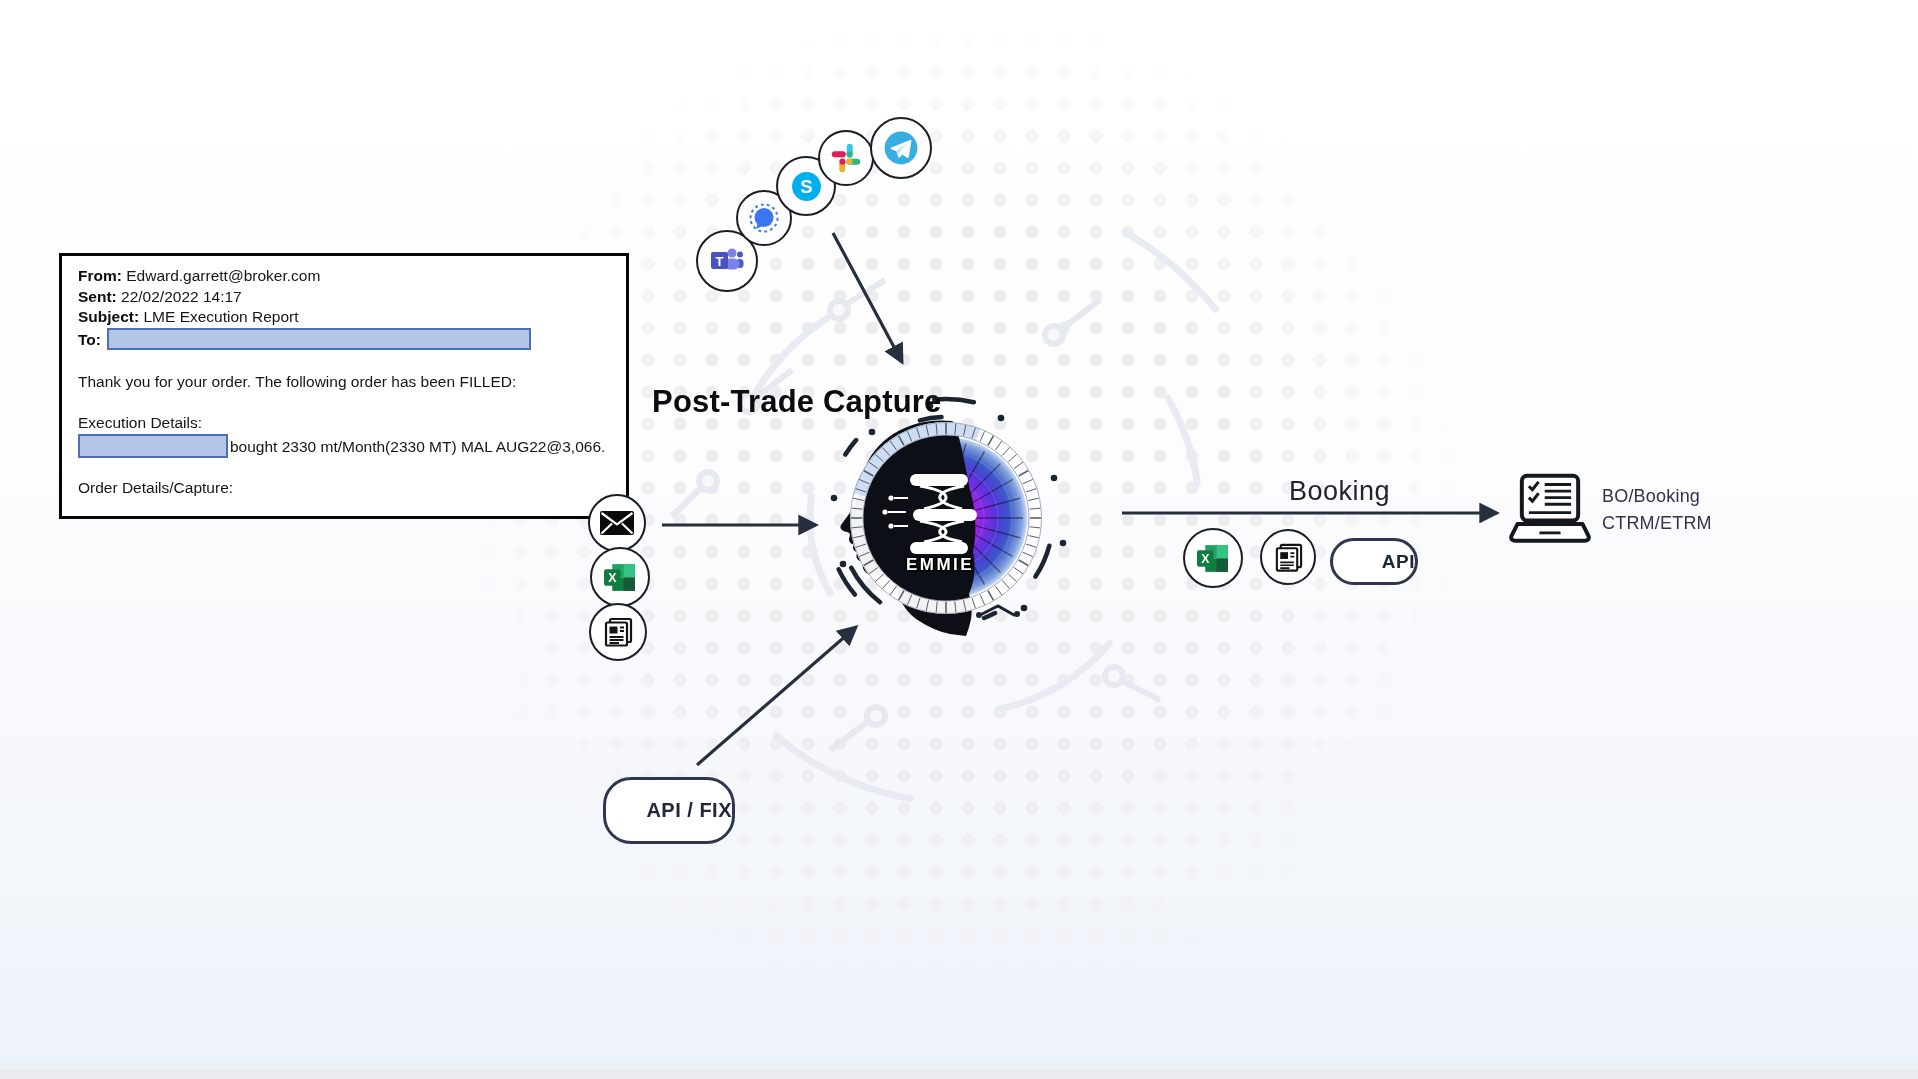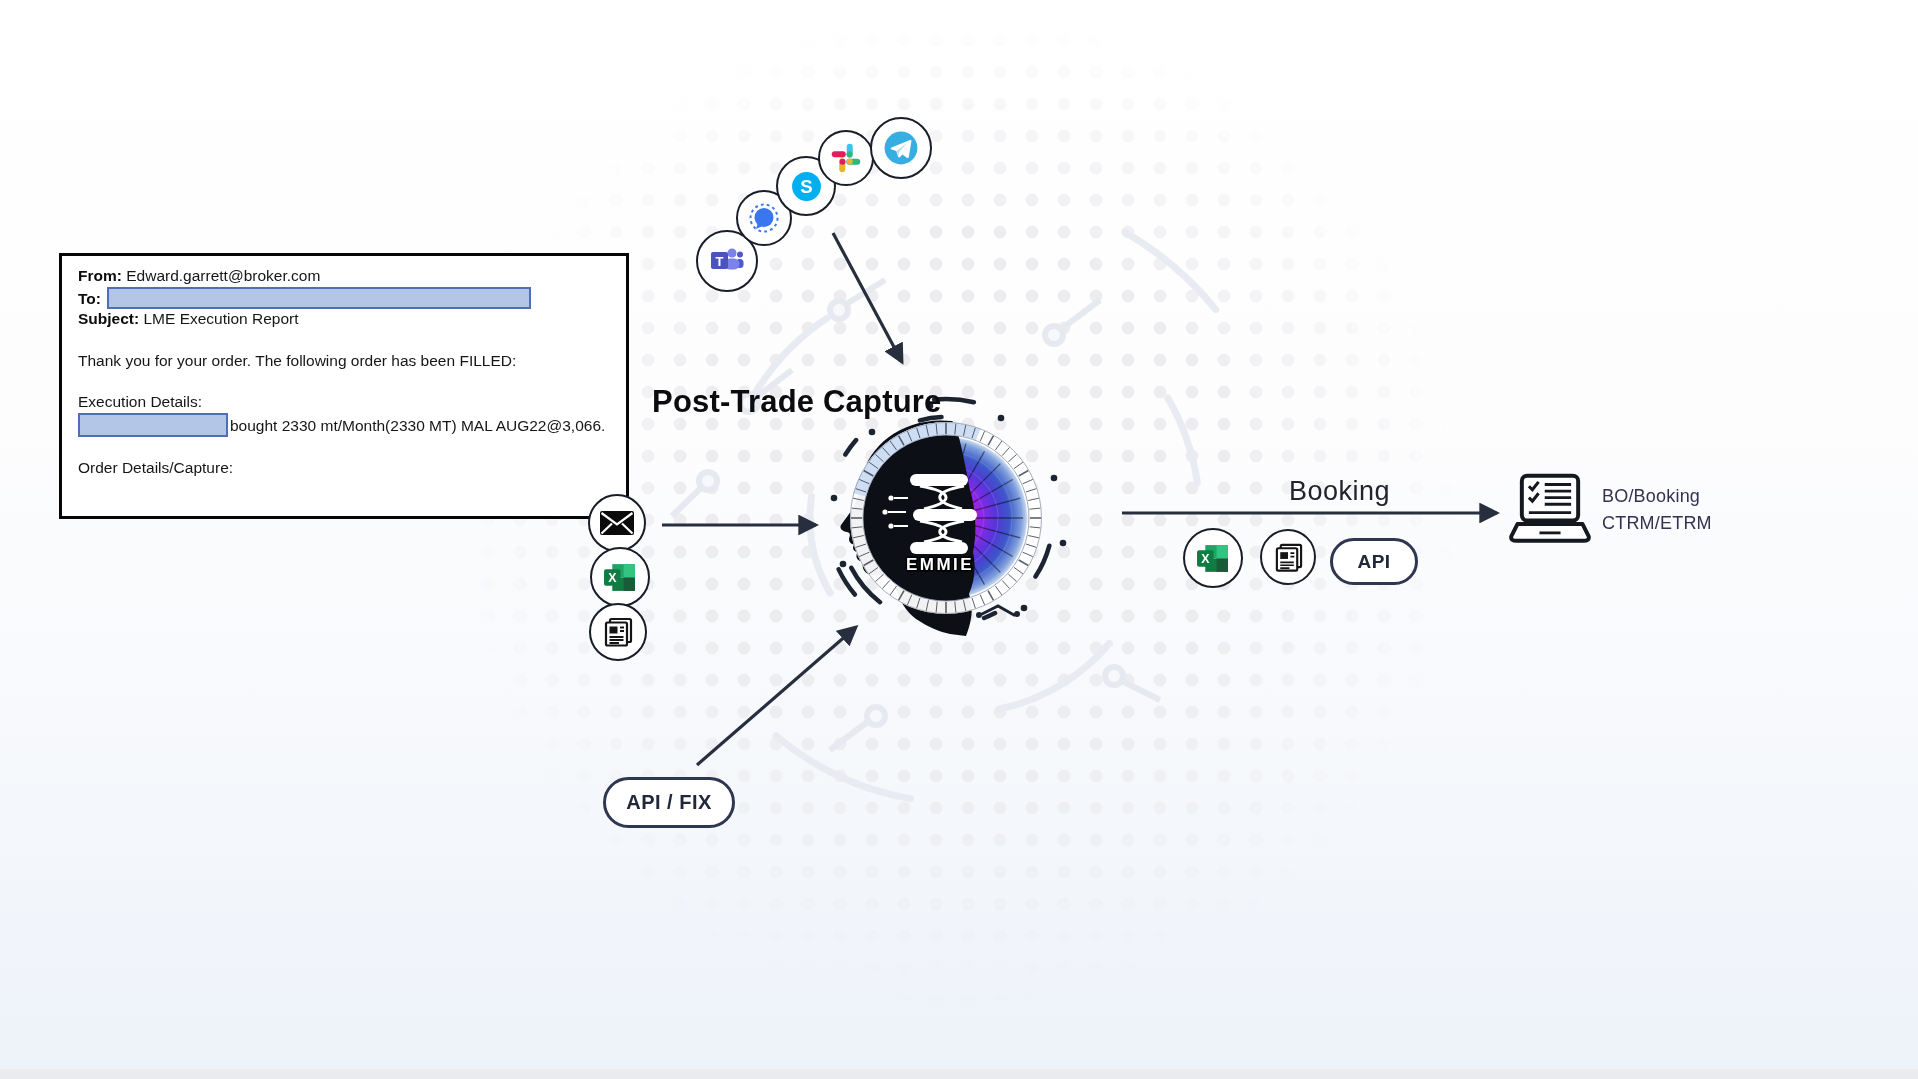--- a/index.html
+++ b/index.html
@@ -29,24 +29,24 @@
 
   
   .chip{
     position:absolute;border-radius:50%;background:#ffffff;border:2.5px solid #181d28;
     display:flex;align-items:center;justify-content:center;z-index:4;box-sizing:border-box;
   }
 
   
   .pill{
     position:absolute;background:#ffffff;border:3px solid #2e3650;border-radius:28px;
-    display:flex;align-items:center;justify-content:center;z-index:4;box-sizing:border-box;
+    display:flex;align-items:center;justify-content:flex-end;z-index:4;box-sizing:border-box;
     font-weight:bold;color:#20283a;letter-spacing:.5px;
   }
-  .pill.apifix{left:603px;top:777px;width:132px;height:51px;font-size:20px;}
+  .pill.apifix{left:603px;top:777px;width:132px;height:67px;font-size:20px;}
   .pill.api{left:1330px;top:538px;width:88px;height:47px;font-size:19px;}
 
   
   .caption{
     position:absolute;left:652px;top:384px;z-index:4;
     font-size:31px;font-weight:bold;color:#0c0c10;letter-spacing:.2px;
   }
   .booking-label{
     position:absolute;left:1230px;top:476px;width:160px;text-align:right;z-index:4;
     font-size:27px;font-weight:normal;color:#23232e;letter-spacing:.5px;
@@ -112,22 +112,23 @@
     <g stroke="#272f3e" stroke-width="3.2" fill="none">
       <line x1="833" y1="233" x2="902" y2="362" marker-end="url(#ah)"></line>
       <line x1="662" y1="525" x2="816" y2="525" marker-end="url(#ah)"></line>
       <line x1="697" y1="765" x2="856" y2="627" marker-end="url(#ah)"></line>
       <line x1="1122" y1="513" x2="1497" y2="513" marker-end="url(#ah)"></line>
     </g>
   </svg>
 
   <div class="email-window">
     <div class="eline"><b>From:</b> <span>Edward.garrett@broker.com</span></div>
+    <div class="eline"><b>Sent:</b> <span>22/02/2022 14:17</span></div>
+    <div class="eline"><b>Subject:</b> <span>LME Execution Report</span></div>
     <div class="eline"><b>To:</b><span class="redact to"></span></div>
-    <div class="eline"><b>Subject:</b> <span>LME Execution Report</span></div>
     <div class="blankline"></div>
     <div class="eline">Thank you for your order. The following order has been FILLED:</div>
     <div class="blankline"></div>
     <div class="eline">Execution Details:</div>
     <div class="eline"><span class="redact exec"></span><span>bought 2330 mt/Month(2330 MT) MAL AUG22@3,066.</span></div>
     <div class="blankline"></div>
     <div class="eline">Order Details/Capture:</div>
   </div>
 
   <div class="chip" style="left:696px;top:230px;width:62px;height:62px;" aria-label="Microsoft Teams">

